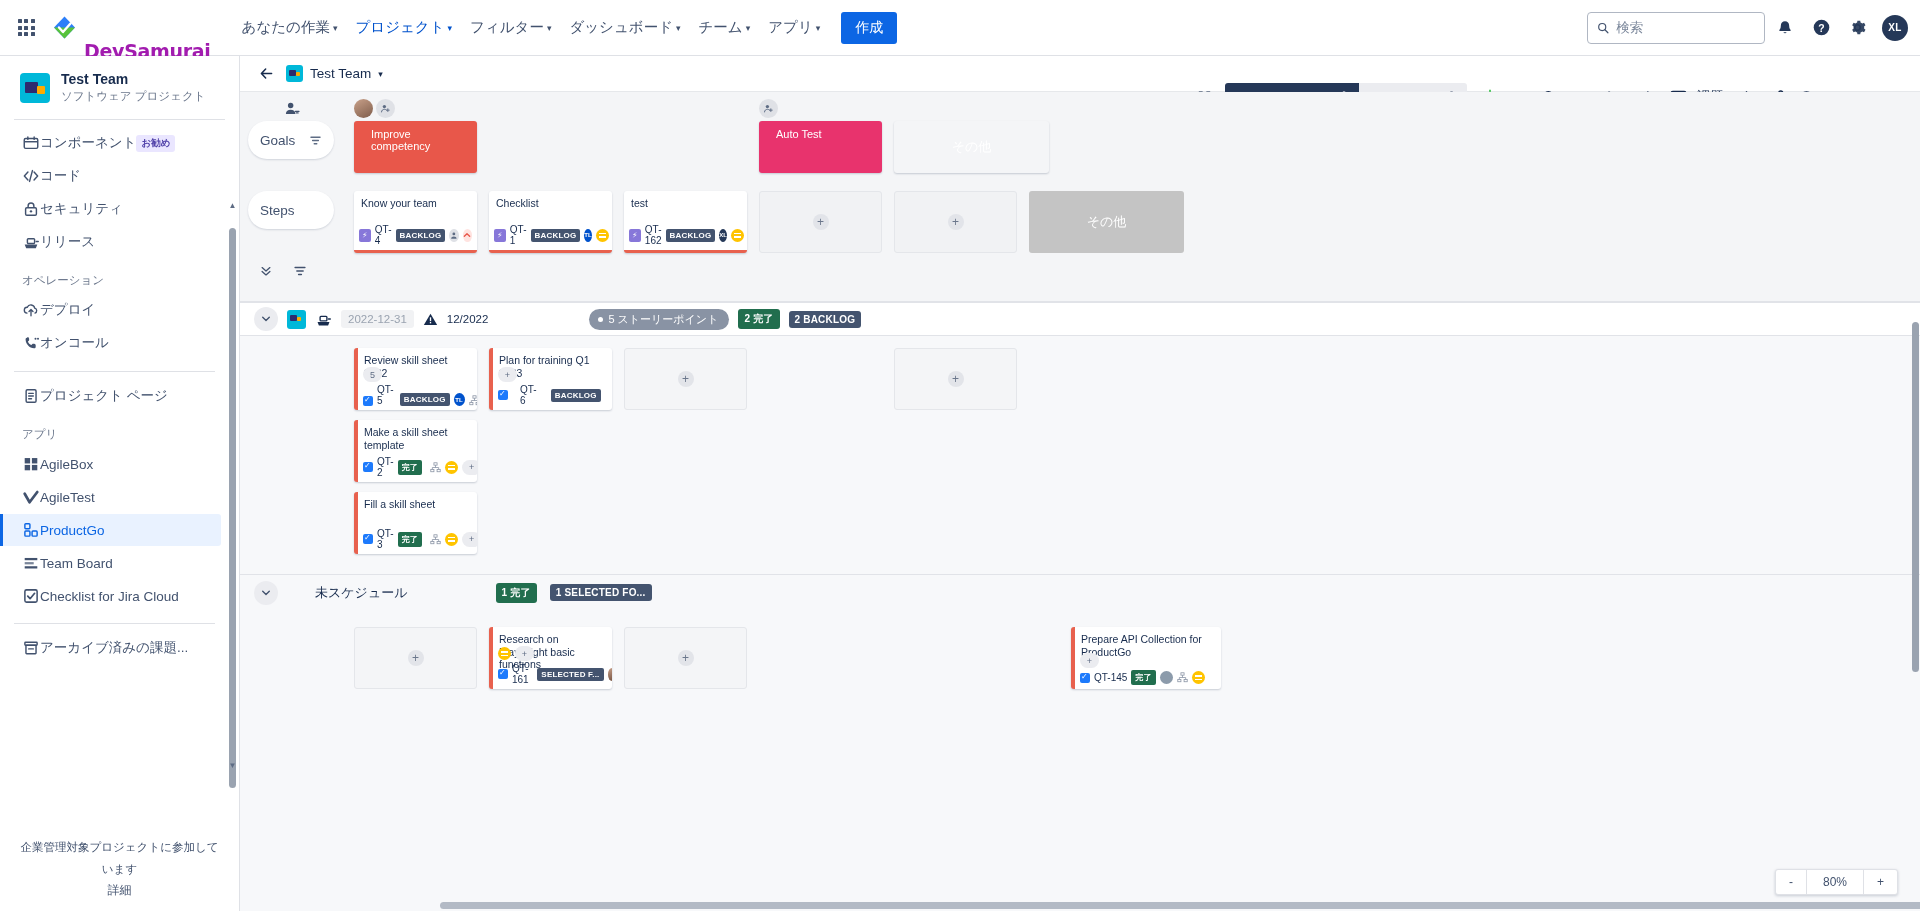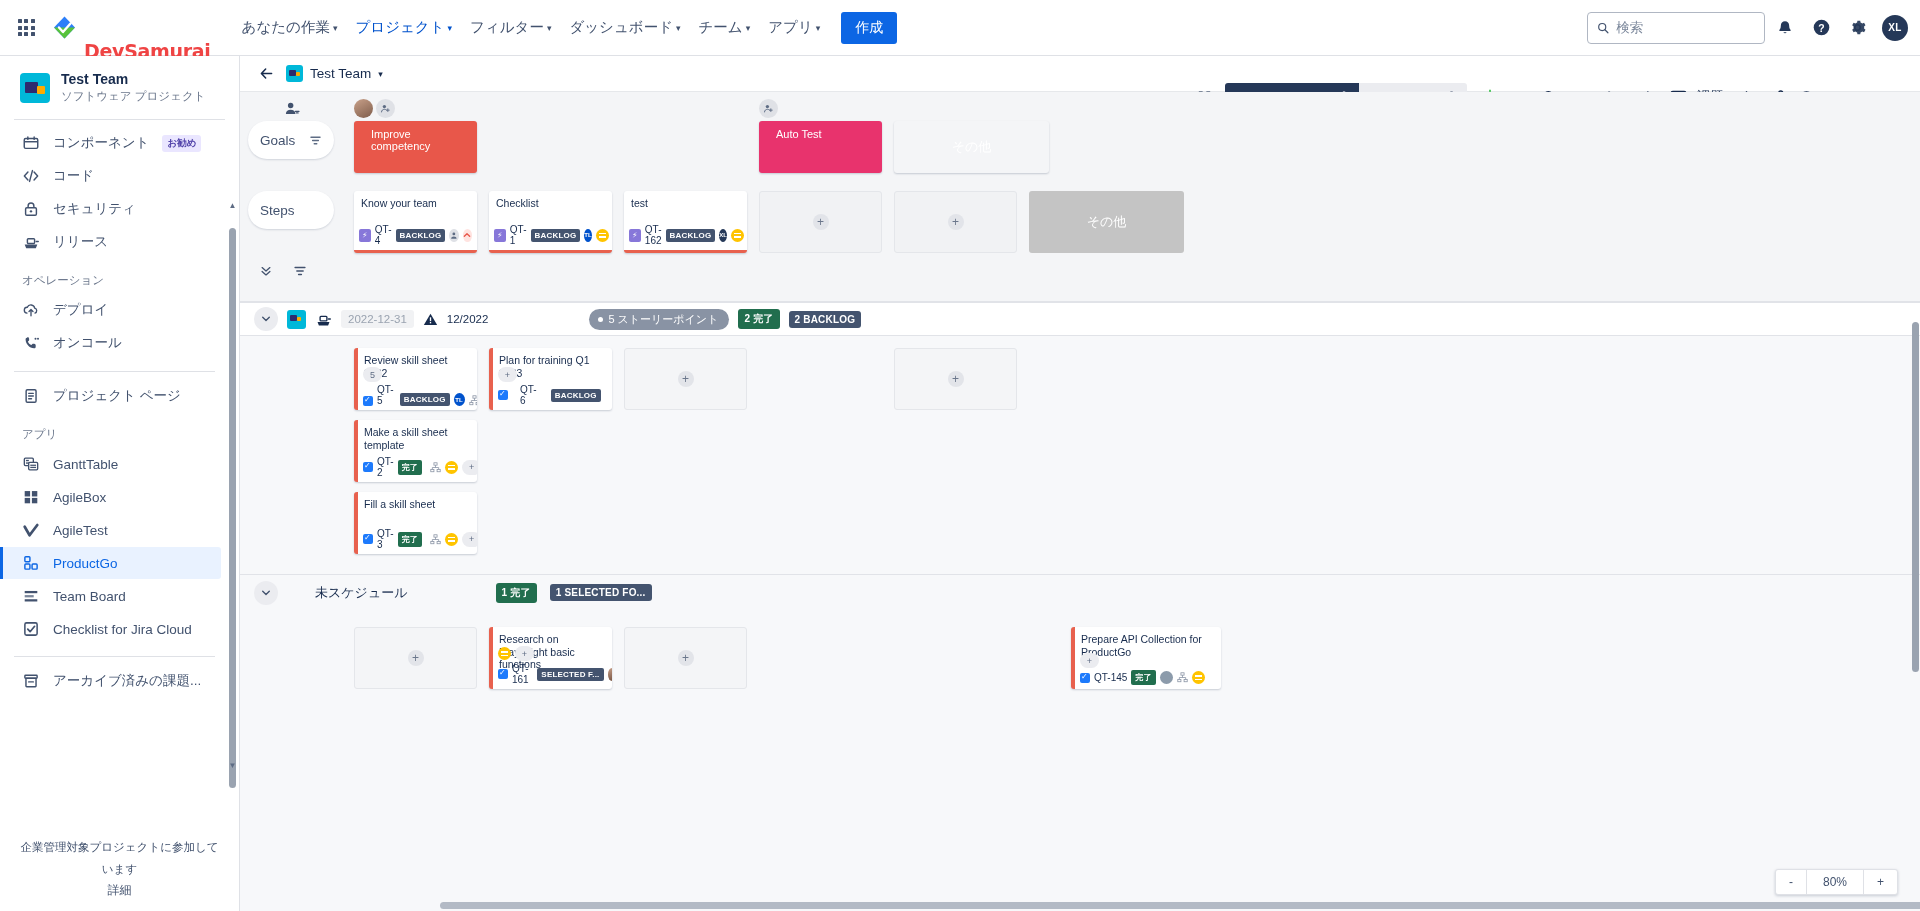--- a/index.html
+++ b/index.html
@@ -17,21 +17,21 @@
     background: #fff;
     border-bottom: 1px solid #dfe1e6;
     padding: 0 12px 0 10px;
     position: relative;
   }
   .appswitch { width: 32px; height: 32px; display:flex; align-items:center; justify-content:center; border-radius:3px; cursor:pointer; }
   .grid9 { display:grid; grid-template-columns: repeat(3, 4px); grid-template-rows: repeat(3,4px); gap:2.5px; }
   .grid9 i { background:#42526e; width:4px; height:4px; border-radius:0.5px; display:block; }
   .brand { display:flex; align-items:center; gap:7px; margin-left:10px; margin-right:22px; cursor:pointer; }
   .brand-logo { width:25px; height:25px; position:relative; }
-  .brand-name { font-size:19px; font-weight:bold; color:#ef4444; letter-spacing:-0.3px; font-family:"DejaVu Sans", sans-serif;margin-top:47px; }
+  .brand-name { font-size:19px; font-weight:bold; color:#a21caf; letter-spacing:-0.3px; font-family:"DejaVu Sans", sans-serif;margin-top:47px; }
   .navitem {
     font-size:14.5px; color:#42526e; padding:6px 9px; border-radius:3px;
     display:flex; align-items:center; gap:3px; cursor:pointer; white-space:nowrap;
   }
   .navitem.active { color:#0052cc; position:relative; }
   .navitem.active::after {
     content:''; position:absolute; left:9px; right:9px; bottom:-17px; height:3px; background:#0052cc; border-radius:2px;
   }
   .caret { font-size:9px; line-height:1; position:relative; top:1px; }
   .create-btn {
@@ -63,21 +63,21 @@
   }
   .proj-header { display:flex; align-items:center; gap:11px; padding:15px 14px 13px 20px; }
   .proj-icon { width:30px; height:30px; border-radius:4px; background:#00b8d9; position:relative; flex:0 0 30px; }
   .proj-icon::before { content:''; position:absolute; left:5px; top:9px; width:13px; height:11px; background:#2d2b6e; border-radius:1px;}
   .proj-icon::after { content:''; position:absolute; left:17px; top:13px; width:8px; height:8px; background:#ffab00; border-radius:1px;}
   .proj-name { font-size:14px; font-weight:bold; color:#172b4d; line-height:16px; }
   .proj-sub { font-size:11.5px; color:#6b778c; margin-top:2px; }
   .side-divider { height:1px; background:#dfe1e6; margin:2px 14px 6px 14px; }
   .side-scroll { flex:1; overflow:hidden; padding-right:10px; position:relative; }
   .side-item {
-    display:flex; align-items:center; gap:13px; height:32px;
+    display:flex; align-items:center; height:32px;
     padding:0 10px 0 22px; margin:1px 8px 1px 0; border-radius:0 3px 3px 0;
     font-size:13.5px; color:#42526e; cursor:pointer; position:relative; white-space:nowrap;
   }
   .side-item.sel { background:#e9f2ff; color:#0c66e4; }
   .side-item.sel::before { content:''; position:absolute; left:0; top:0; bottom:0; width:3px; background:#0c66e4; }
   .side-sec { font-size:11.5px; color:#6b778c; padding:14px 0 5px 22px; font-weight:normal; }
   .badge-osusume {
     background:#eae6ff; color:#5243aa; font-size:9.5px; padding:2px 5px; border-radius:3px; font-weight:bold;
   }
   .side-foot { padding:8px 16px 12px; text-align:center; }
@@ -338,31 +338,20 @@
           <line x1="7.4" y1="10" x2="12.6" y2="10" stroke="#42526e" stroke-width="1.5" stroke-linecap="round"></line>
           <line x1="7.4" y1="13" x2="10.6" y2="13" stroke="#42526e" stroke-width="1.5" stroke-linecap="round"></line>
         </svg>
         <span>プロジェクト ページ</span>
       </div>
 
       <div class="side-sec">アプリ</div>
 
       <div class="side-item">
         <svg width="18" height="18" viewBox="0 0 20 20">
-          <rect x="2.6" y="3.4" width="10" height="8.4" rx="1.2" stroke="#42526e" stroke-width="1.5" fill="none"></rect>
-          <rect x="4.4" y="5.4" width="3.2" height="1.5" fill="#42526e"></rect>
-            <rect x="4.4" y="8.2" width="5" height="1.5" fill="#42526e"></rect>
-          <rect x="7.4" y="8.2" width="10" height="8.4" rx="1.2" stroke="#42526e" stroke-width="1.5" fill="#fff"></rect>
-          <line x1="9.2" y1="11.4" x2="15.6" y2="11.4" stroke="#42526e" stroke-width="1.4"></line>
-          <line x1="9.2" y1="13.8" x2="15.6" y2="13.8" stroke="#42526e" stroke-width="1.4"></line>
-        </svg>
-        <span>GanttTable</span>
-      </div>
-      <div class="side-item">
-        <svg width="18" height="18" viewBox="0 0 20 20">
           <rect x="3" y="3.4" width="6" height="6" fill="#42526e"></rect>
             <rect x="11" y="3.4" width="6" height="6" fill="#42526e"></rect>
           <rect x="3" y="11" width="6" height="6" fill="#42526e"></rect>
             <rect x="11" y="11" width="6" height="6" fill="#42526e"></rect>
         </svg>
         <span>AgileBox</span>
       </div>
       <div class="side-item">
         <svg width="18" height="18" viewBox="0 0 20 20">
           <path d="M3 6.4l5.4 9.4L17 4.4" stroke="#42526e" stroke-width="3" fill="none" stroke-linecap="round" stroke-linejoin="round"></path>

